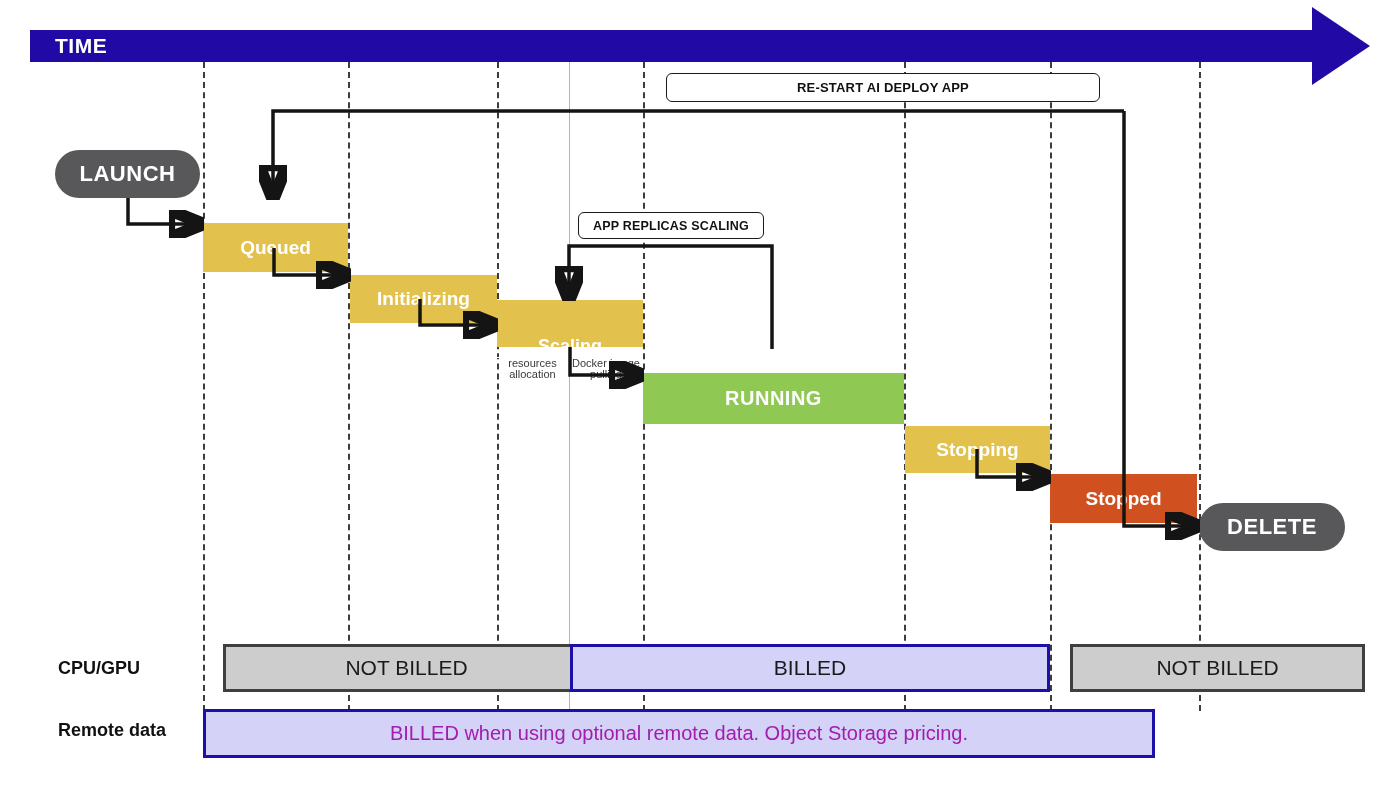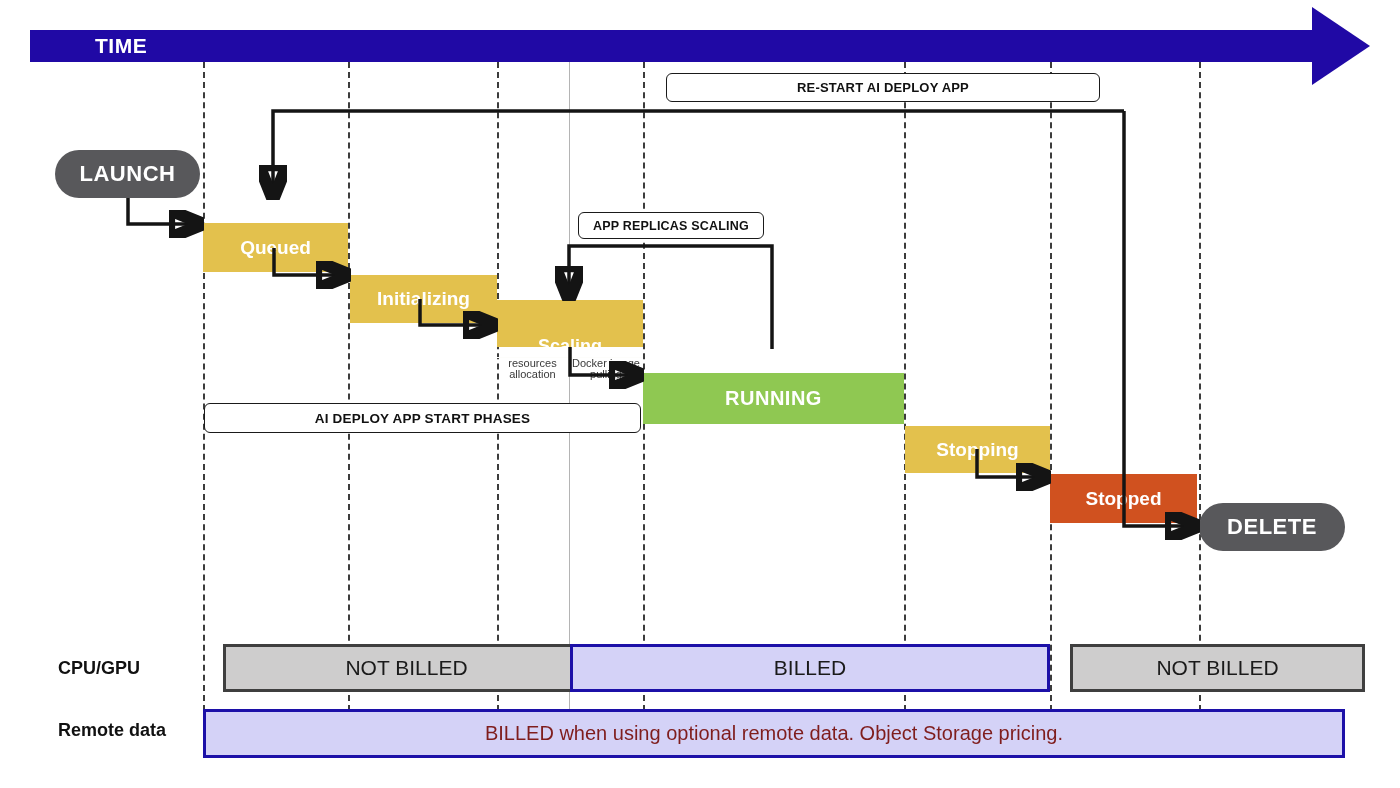--- a/index.html
+++ b/index.html
@@ -14,21 +14,21 @@
     --c-not_billed_border:#3F3F3F;
     --c-arrow_black:#141414;
   }
   *{margin:0;padding:0;box-sizing:border-box;}
   html,body{background:#fff;}
   body{font-family:"Liberation Sans","DejaVu Sans",sans-serif;}
   #stage{position:relative;width:1400px;height:788px;background:#fff;overflow:hidden;}
 
   
   .time-bar{position:absolute;left:30px;top:30px;width:1282px;height:32px;
-    background:var(--c-time_blue);display:flex;align-items:center;padding-left:40px;}
+    background:var(--c-time_blue);display:flex;align-items:center;}
   .time-label{color:#fff;font-weight:bold;font-size:21px;padding-left:25px;letter-spacing:.5px;}
   .time-head{position:absolute;left:1312px;top:7px;width:0;height:0;
     border-left:58px solid var(--c-time_blue);
     border-top:39px solid transparent;border-bottom:39px solid transparent;}
 
   
   .grid{position:absolute;top:62px;height:649px;width:0;border-left:2px dashed #3c3c3c;z-index:1;}
   .grid-light{position:absolute;top:62px;height:649px;width:0;border-left:1px solid #b4b4b4;z-index:1;}
 
   
@@ -57,23 +57,23 @@
   #arrows{position:absolute;left:0;top:0;z-index:3;pointer-events:none;}
   #arrows path{stroke:var(--c-arrow_black);stroke-width:3.5;fill:none;}
 
   
   .row-label{position:absolute;left:58px;display:flex;align-items:center;
     font-weight:bold;font-size:18px;color:#111;z-index:2;}
   .bill-seg{position:absolute;z-index:2;display:flex;align-items:center;justify-content:center;
     font-size:21px;color:#1a1a1a;}
   .bill-seg.gray{background:var(--c-not_billed_fill);border:3px solid var(--c-not_billed_border);margin-left:20px;}
   .bill-seg.purple{background:var(--c-billed_fill);border:3px solid var(--c-billed_border);}
-  .remote-bar{position:absolute;left:203px;top:709px;width:1142px;height:49px;z-index:2;
+  .remote-bar{position:absolute;left:203px;top:709px;width:952px;height:49px;z-index:2;
     background:var(--c-billed_fill);border:3px solid var(--c-billed_border);
-    display:flex;align-items:center;justify-content:center;font-size:20px;color:#7f1d1d;}
+    display:flex;align-items:center;justify-content:center;font-size:20px;color:#a21caf;}
 </style>
 </head>
 <body>
 
 <div id="stage">
 
   <div class="time-bar">
     <span class="time-label">TIME</span>
   </div>
   <div class="time-head"></div>
@@ -82,21 +82,20 @@
   <div class="grid" style="left:348px"></div>
   <div class="grid" style="left:497px"></div>
   <div class="grid-light" style="left:569px"></div>
   <div class="grid" style="left:643px"></div>
   <div class="grid" style="left:904px"></div>
   <div class="grid" style="left:1050px"></div>
   <div class="grid" style="left:1199px"></div>
 
   <div class="note" style="left:666px;top:73px;width:434px;height:29px">RE-START AI DEPLOY APP</div>
   <div class="note" style="left:578px;top:212px;width:186px;height:27px;font-size:12.5px">APP REPLICAS SCALING</div>
-  <div class="note" style="left:204px;top:403px;width:437px;height:30px;font-size:13.5px">AI DEPLOY APP START PHASES</div>
 
   <div class="pill" style="left:55px;top:150px;width:145px;height:48px">LAUNCH</div>
 
   <div class="state" style="left:203px;top:199px;width:145px;height:49px">Queued</div>
 
   <div class="state" style="left:350px;top:251px;width:147px;height:48px">Initializing</div>
 
   <div class="scaling-wrap">
     <div class="scaling-title">Scaling</div>
     <div class="scaling-sub">

